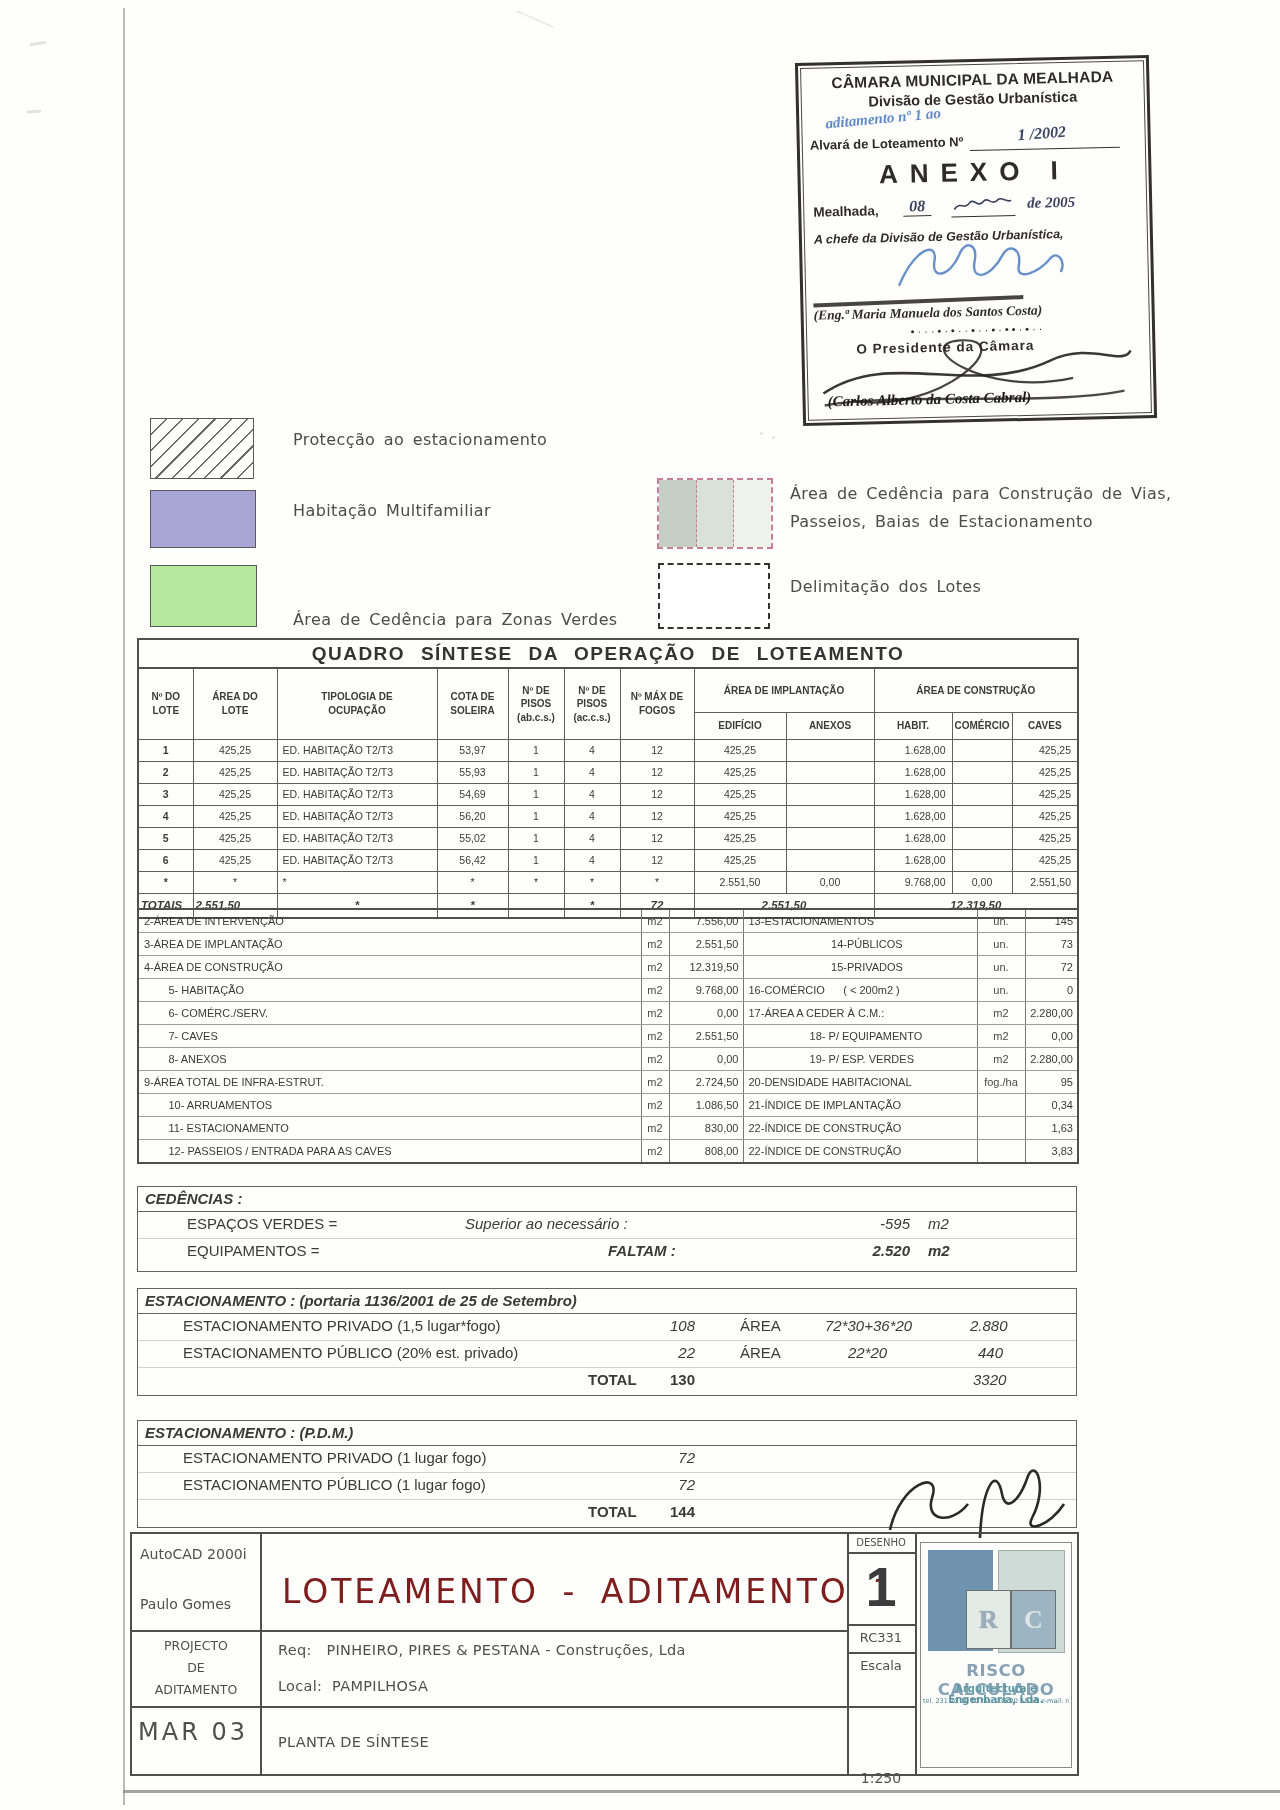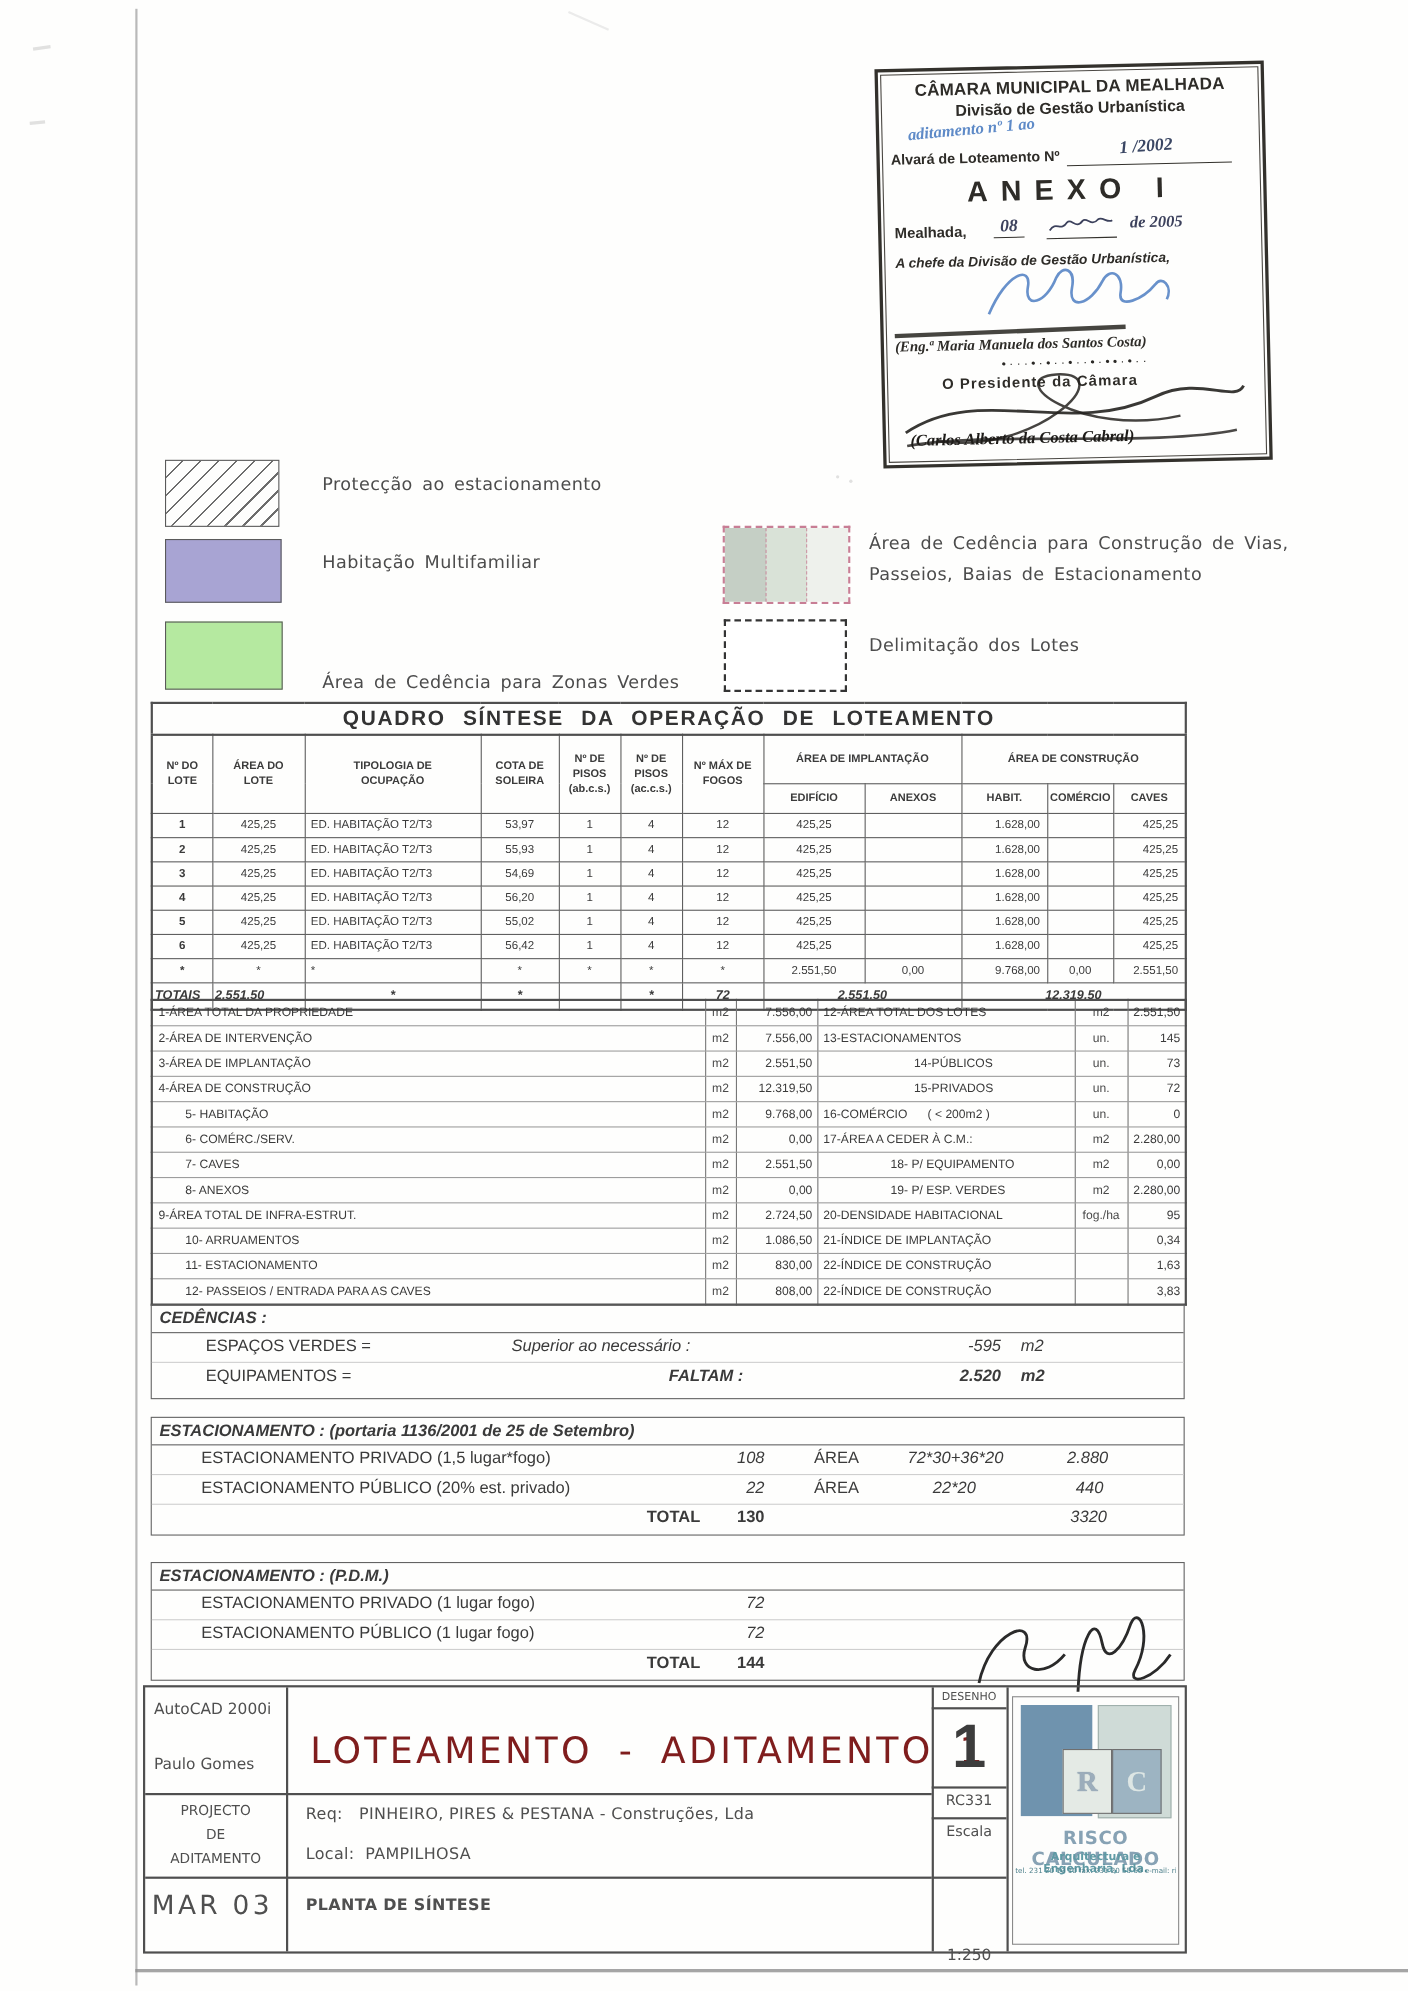--- a/index.html
+++ b/index.html
@@ -352,28 +352,20 @@
     <colgroup>
       <col style="width:503px">
         <col style="width:28px">
         <col style="width:74px">
       <col style="width:234px">
         <col style="width:48px">
         <col style="width:53px">
     </colgroup>
     <tbody>
 
-        <tr>
-          <td class="su-ll">1-ÁREA TOTAL DA PROPRIEDADE</td>
-          <td class="su-u">m2</td>
-          <td class="su-v">7.556,00</td>
-          <td class="su-ll">12-ÁREA TOTAL DOS LOTES</td>
-          <td class="su-u">m2</td>
-          <td class="su-v">2.551,50</td>
-        </tr>
 
         <tr>
           <td class="su-ll">2-ÁREA DE INTERVENÇÃO</td>
           <td class="su-u">m2</td>
           <td class="su-v">7.556,00</td>
           <td class="su-ll">13-ESTACIONAMENTOS</td>
           <td class="su-u">un.</td>
           <td class="su-v">145</td>
         </tr>
 
@@ -552,21 +544,21 @@
     <div class="tb-txt tb-small" style="left:146px;top:108px;">
       <span>Req:</span>&nbsp;&nbsp;
       <span>PINHEIRO, PIRES &amp; PESTANA - Construções, Lda</span>
     </div>
     <div class="tb-txt tb-small" style="left:146px;top:144px;">
       <span>Local:</span>&nbsp;
       <span>PAMPILHOSA</span>
     </div>
 
     <div class="tb-txt" style="left:6px;top:184px;font-size:24px;letter-spacing:3px;">MAR  03</div>
-    <div class="tb-txt tb-small" style="left:146px;top:190px;font-weight:bold;">PLANTA DE SÍNTESE</div>
+    <div class="tb-txt tb-small" style="left:146px;top:200px;">PLANTA DE SÍNTESE</div>
 
     <div class="tb-txt" style="left:715px;top:3px;width:68px;text-align:center;font-size:10px;">DESENHO</div>
     <div class="tb-txt" id="tb-desenho-num" style="left:715px;top:20px;width:68px;text-align:center;">1</div>
     <div class="tb-txt" style="left:715px;top:96px;width:68px;text-align:center;font-size:13px;">RC331</div>
     <div class="tb-txt" style="left:715px;top:124px;width:68px;text-align:center;font-size:13px;">Escala</div>
     <div class="tb-txt" style="left:715px;top:200px;width:68px;text-align:center;font-size:14px;margin-top:36px;">1:250</div>
 
     <div id="rc-logo">
       <div class="rc-sq" id="rc-sq-dark"></div>
       <div class="rc-sq" id="rc-sq-light"></div>

